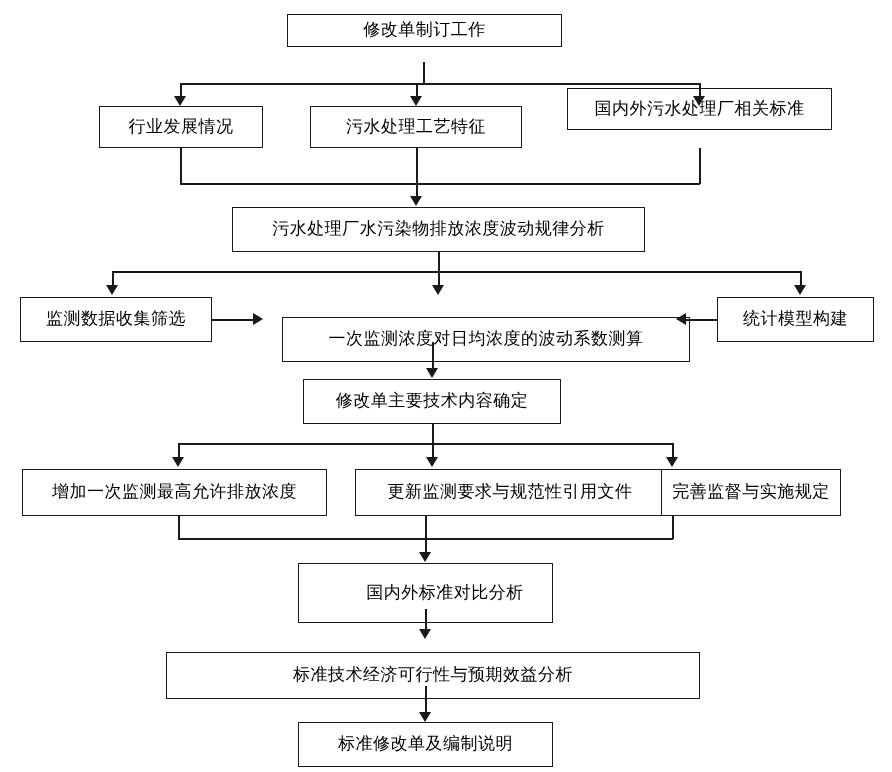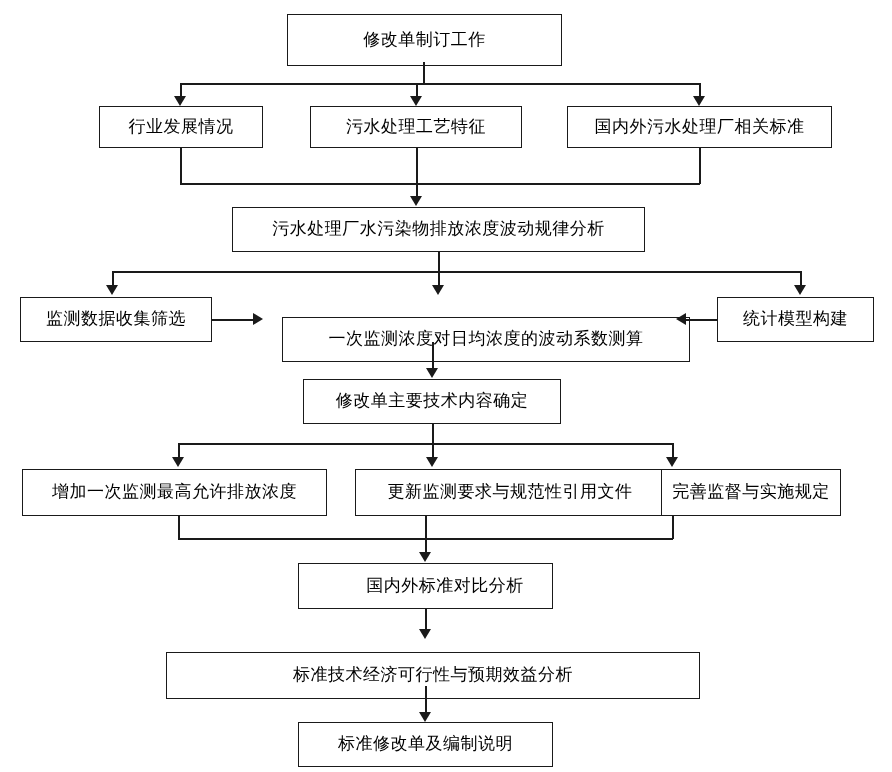--- a/index.html
+++ b/index.html
@@ -55,45 +55,45 @@
     border-top: 6px solid transparent;
     border-bottom: 6px solid transparent;
     border-right: 10px solid #1a1a1a;
   }
 </style>
 </head>
 <body>
 
 <div id="canvas">
 
-  <div class="node" style="left:287px; top:14px; width:275px; height:52px;">修改单制订工作</div>
+  <div class="node" style="left:287px; top:14px; width:275px; height:33px;">修改单制订工作</div>
 
   <div class="node" style="left:99px; top:106px; width:164px; height:42px;">行业发展情况</div>
 
   <div class="node" style="left:310px; top:106px; width:212px; height:42px;">污水处理工艺特征</div>
 
-  <div class="node" style="left:567px; top:106px; width:265px; height:42px;">国内外污水处理厂相关标准</div>
+  <div class="node" style="left:567px; top:88px; width:265px; height:42px;">国内外污水处理厂相关标准</div>
 
   <div class="node" style="left:232px; top:207px; width:413px; height:45px;">污水处理厂水污染物排放浓度波动规律分析</div>
 
   <div class="node" style="left:20px; top:297px; width:192px; height:45px;">监测数据收集筛选</div>
 
   <div class="node" style="left:282px; top:297px; width:408px; height:45px;margin-top:20px;">一次监测浓度对日均浓度的波动系数测算</div>
 
   <div class="node" style="left:717px; top:297px; width:157px; height:45px;">统计模型构建</div>
 
   <div class="node" style="left:303px; top:379px; width:258px; height:45px;">修改单主要技术内容确定</div>
 
   <div class="node" style="left:22px; top:469px; width:305px; height:47px;">增加一次监测最高允许排放浓度</div>
 
   <div class="node" style="left:339px; top:469px; width:310px; height:47px;margin-left:16px;">更新监测要求与规范性引用文件</div>
 
   <div class="node" style="left:661px; top:469px; width:180px; height:47px;">完善监督与实施规定</div>
 
-  <div class="node" style="left:298px; top:563px; width:255px; height:46px;padding-left:39px;">国内外标准对比分析</div>
+  <div class="node" style="left:298px; top:563px; width:255px; height:60px;padding-left:39px;">国内外标准对比分析</div>
 
   <div class="node" style="left:166px; top:639px; width:534px; height:47px;margin-top:13px;">标准技术经济可行性与预期效益分析</div>
 
   <div class="node" style="left:298px; top:722px; width:255px; height:45px;">标准修改单及编制说明</div>
 
   <div class="edge edge-v" style="left:423px; top:62px; height:22px;"></div>
   <div class="edge edge-h" style="left:180px; top:83px; width:520px;"></div>
 
   <div class="edge edge-v" style="left:180px; top:83px; height:13px;"></div>
   <div class="arrow arrow-down" style="left:174px; top:96px;"></div>

